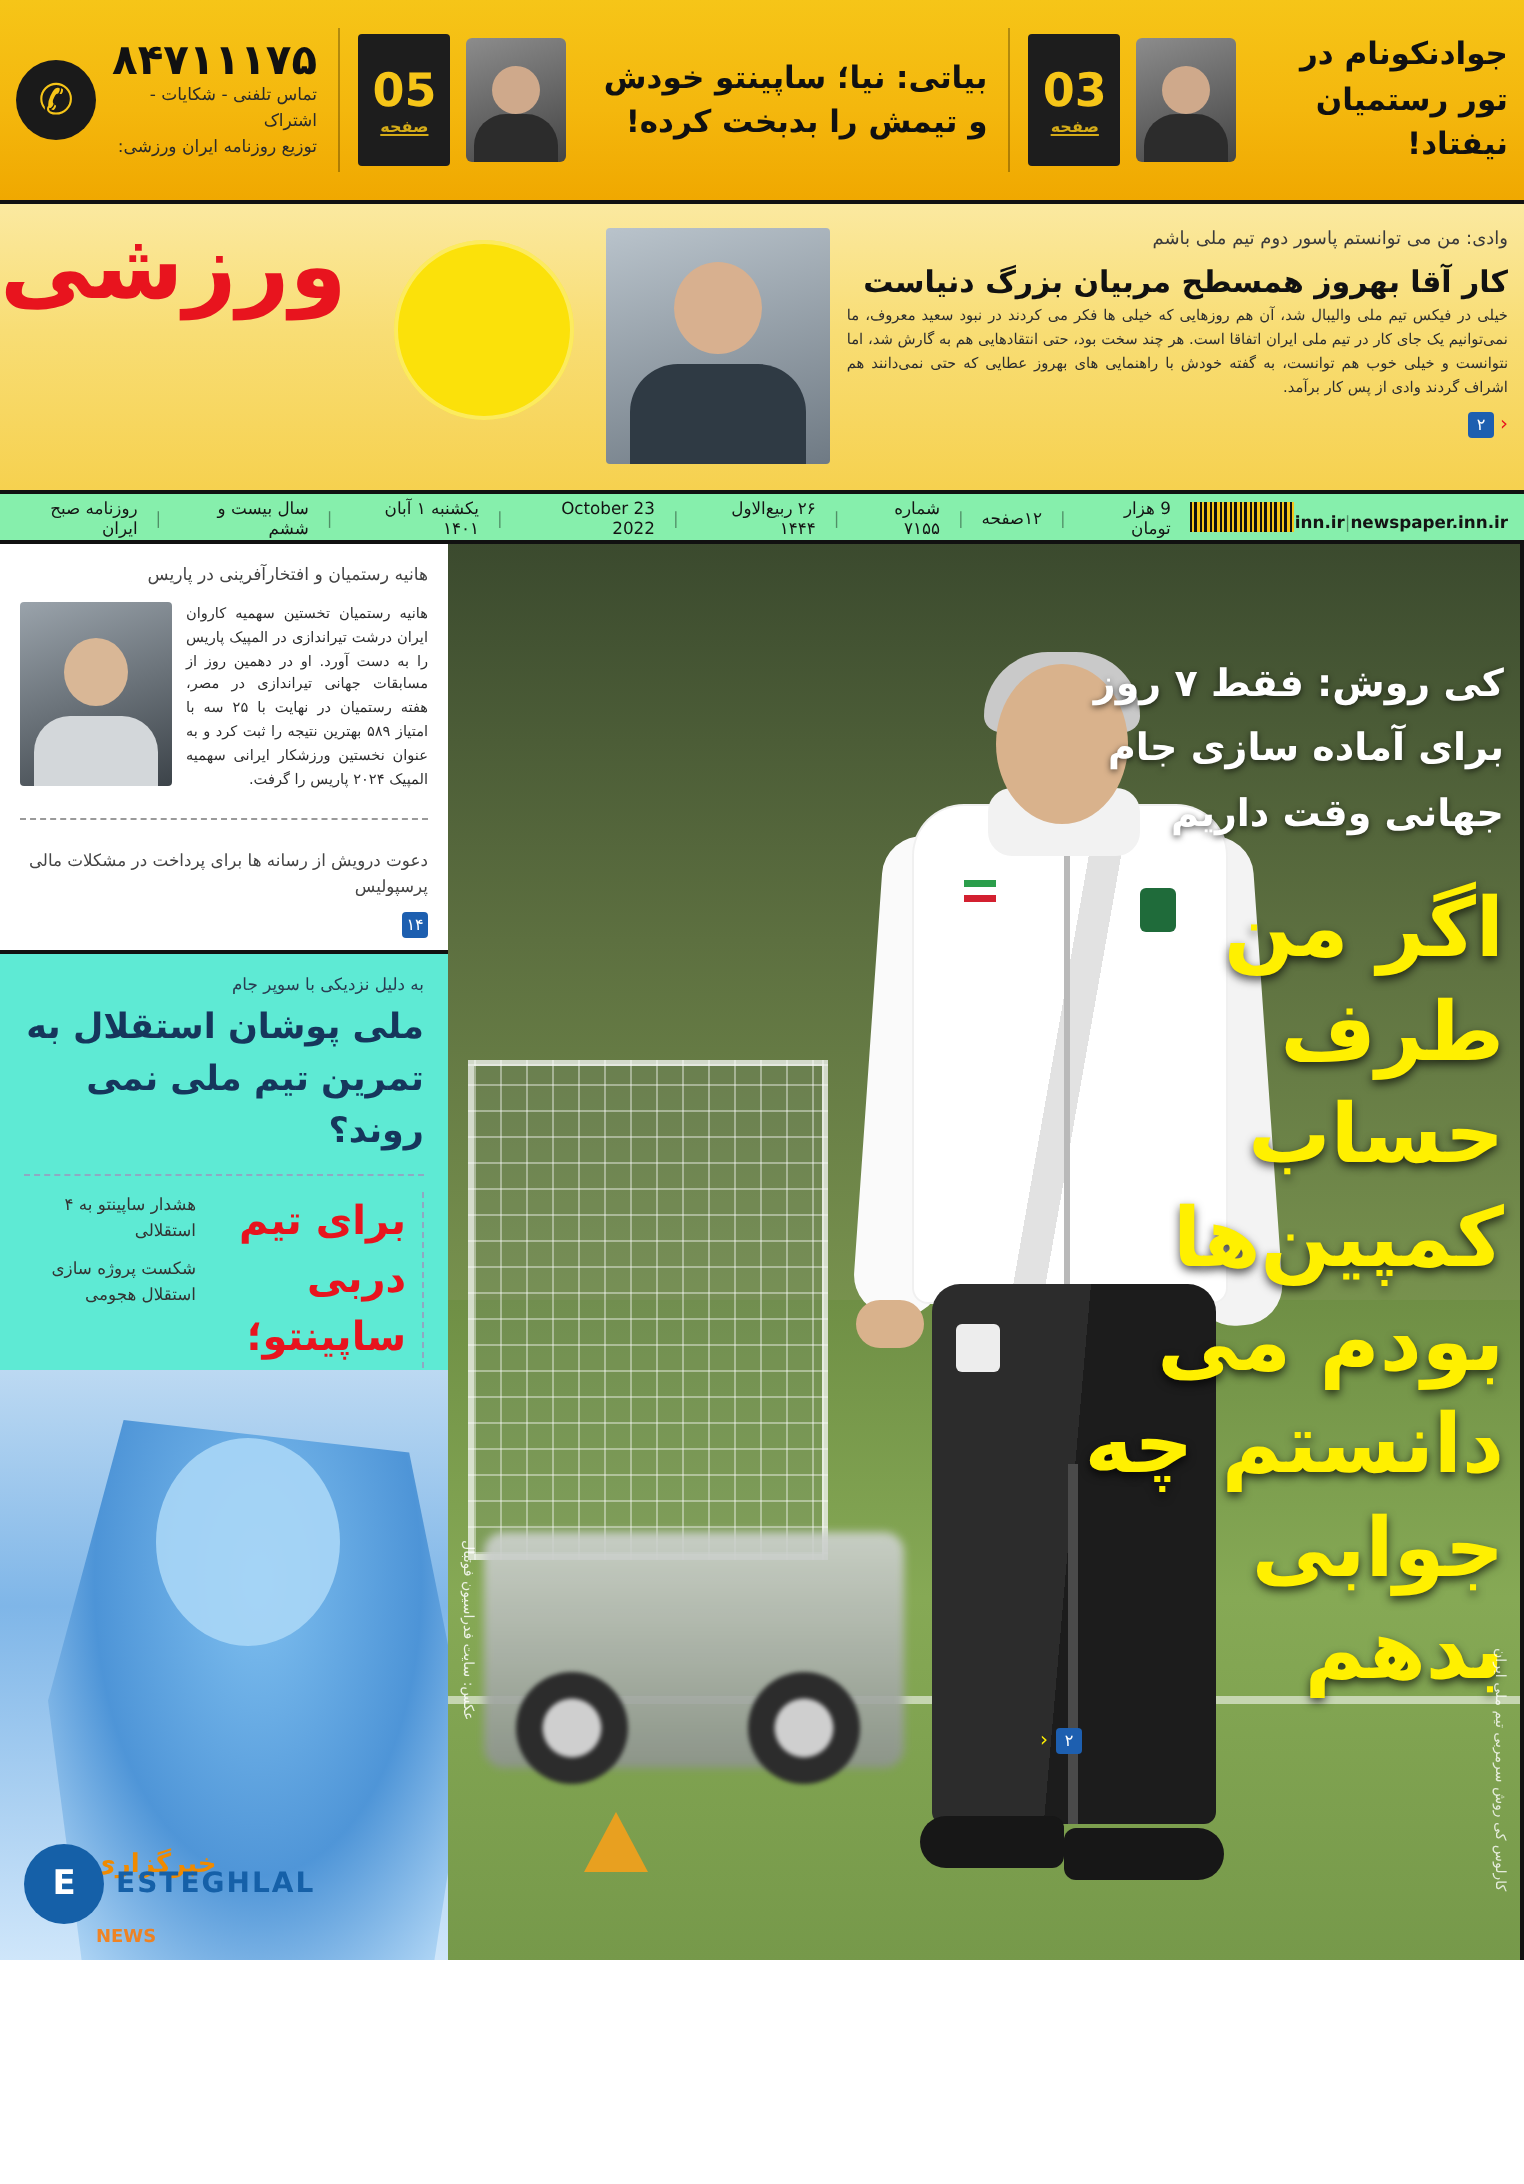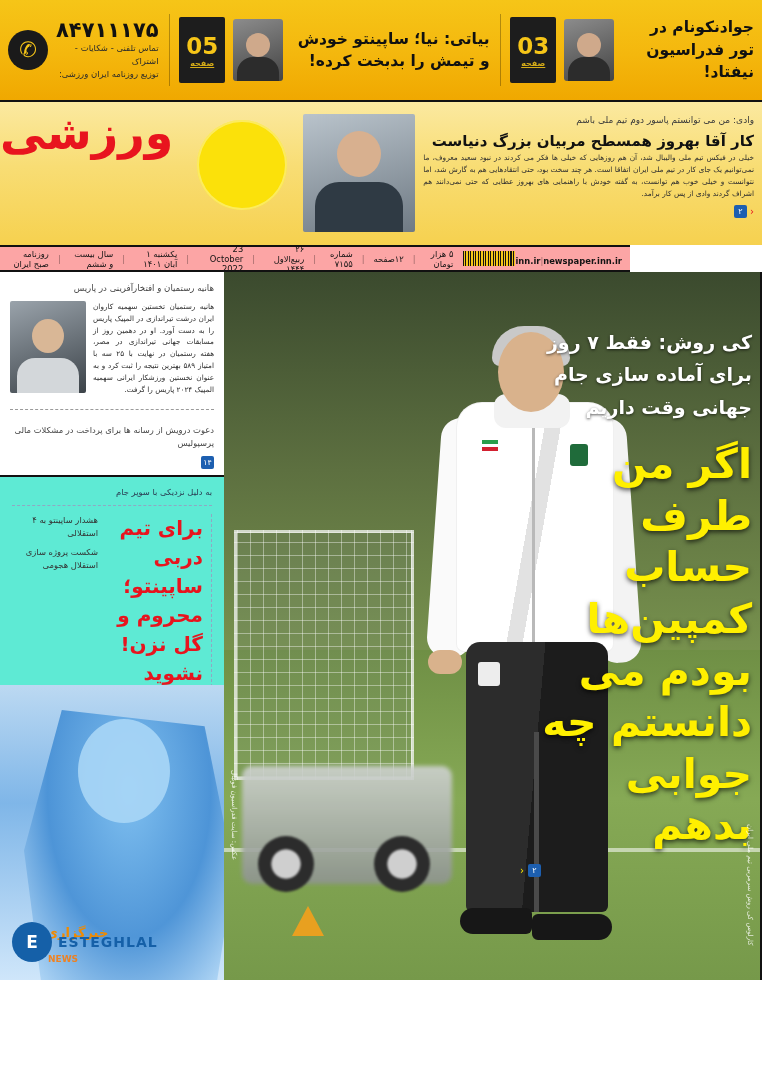--- a/index.html
+++ b/index.html
@@ -138,22 +138,22 @@
   .arrow-chev { color: #e8141e; font-size: 10px; }
   .pg-badge {
     display: inline-block; min-width: 13px; height: 13px; line-height: 13px;
     background: #1d5fb0; color: #fff; font-size: 8px; text-align: center;
     border-radius: 2px;
   }
 
   
   .info-strip {
     position: absolute; top: 245px; left: 0;
-    width: 630px; height: 27px;
-    background: #fca5a5; border-top: 2px solid #111; border-bottom: 2px solid #111;
+    width: 762px; height: 27px;
+    background: #86efac; border-top: 2px solid #111; border-bottom: 2px solid #111;
     display: flex; flex-direction: row-reverse; align-items: center;
     padding: 0 8px; gap: 10px; font-size: 8.4px; color: #141414;
     direction: rtl;
   }
   .info-strip .sep { color: rgba(0,0,0,.4); }
   .info-right { display: flex; flex-direction: row-reverse; align-items: center; gap: 9px; flex: 1 1 auto;}
   .info-left { display: flex; flex-direction: row-reverse; align-items: flex-end; gap: 0; }
   .barcode {
     width: 52px; height: 15px;
     background: repeating-linear-gradient(90deg,#111 0 1px,#f6c518 1px 2px,#111 2px 3.5px,#f6c518 3.5px 5px);
@@ -234,21 +234,21 @@
     position: absolute; left: 12px; bottom: 18px;
     display: flex; flex-direction: row-reverse; align-items: center; gap: 6px;
   }
   .est-badge {
     width: 40px; height: 40px; border-radius: 50%;
     background: #1560a8; color: #fff; display: flex; align-items: center; justify-content: center;
     font-size: 17px; font-weight: bold;
   }
   .est-name { font-size: 14px; font-weight: bold; color: #1560a8; letter-spacing: 1px; text-align: right; }
   .watermark {
-    position: absolute; left: 48px; bottom: 16px;
+    position: absolute; left: 48px; bottom: 6px;
     font-size: 9px; color: rgba(255,120,0,.85); font-weight: bold;
   }
   .wm-fa { position:absolute; left: 46px; bottom: 40px; font-size: 13px; color: #f08a00; font-weight: bold; direction: rtl;}
 
   
   .lead {
     position: relative; flex: 1 1 auto; height: 100%;
     background: linear-gradient(180deg,#3b4a2e 0%, #5d7040 28%, #7e9a51 60%, #6b8a42 100%);
     overflow: hidden;
     border-right: 2px solid #111;
@@ -409,21 +409,21 @@
     </div>
 
     <div class="teaser-sep"></div>
 
     <div class="teaser-cell teaser-news">
       <div class="teaser-num">
         <span>03</span>
         <small>صفحه</small>
       </div>
       <div class="teaser-face"></div>
-      <div class="teaser-headline">جوادنکونام در تور فدراسیون نیفتاد!</div>
+      <div class="teaser-headline">جوادنکونام در تور رستمیان نیفتاد!</div>
     </div>
 
   </div>
 
   <div class="masthead">
     <div class="logo-box">
       <div class="logo-sub">ورزشی</div>
     </div>
     <div class="sun"></div>
     <div class="mast-article">
@@ -449,21 +449,21 @@
       <span>یکشنبه ۱ آبان ۱۴۰۱</span>
       <span class="sep">|</span>
       <span>23 October 2022</span>
       <span class="sep">|</span>
       <span>۲۶ ربیع‌الاول ۱۴۴۴</span>
       <span class="sep">|</span>
       <span>شماره ۷۱۵۵</span>
       <span class="sep">|</span>
       <span>۱۲صفحه</span>
       <span class="sep">|</span>
-      <span>۵ هزار تومان</span>
+      <span>9 هزار تومان</span>
     </div>
     <div class="info-left">
       <div class="barcode"></div>
       <span class="site-pill">inn.ir</span>
       <span class="sep">|</span>
       <span class="site-pill">newspaper.inn.ir</span>
     </div>
   </div>
 
   <div class="main">
@@ -484,20 +484,21 @@
         <div class="sb-kicker2">دعوت درویش از رسانه ها برای پرداخت در مشکلات مالی پرسپولیس</div>
         <div class="page-arrow">
           <span class="pg-badge">۱۴</span>
         </div>
       </div>
 
       <div class="hr-solid"></div>
 
       <div class="sb-blue">
         <div class="kick">به دلیل نزدیکی با سوپر جام</div>
+        <div class="ttl">ملی پوشان استقلال به تمرین تیم ملی نمی روند؟</div>
         <div style="border-top:1px dashed #8fa8c2;margin:8px 0 8px 0"></div>
         <div class="sb-split">
           <div class="col-l">
             <div class="sb-small-dark">هشدار ساپینتو به ۴ استقلالی</div>
             <div class="sb-small-dark" style="margin-top:6px">شکست پروژه سازی استقلال هجومی</div>
           </div>
           <div class="col-r vline" style="padding-right:8px">
             <div class="sb-big-red">برای تیم دربی ساپینتو؛ محروم و گل نزن! نشوید</div>
             <div class="page-arrow">
               <span class="arrow-chev">‹</span>

